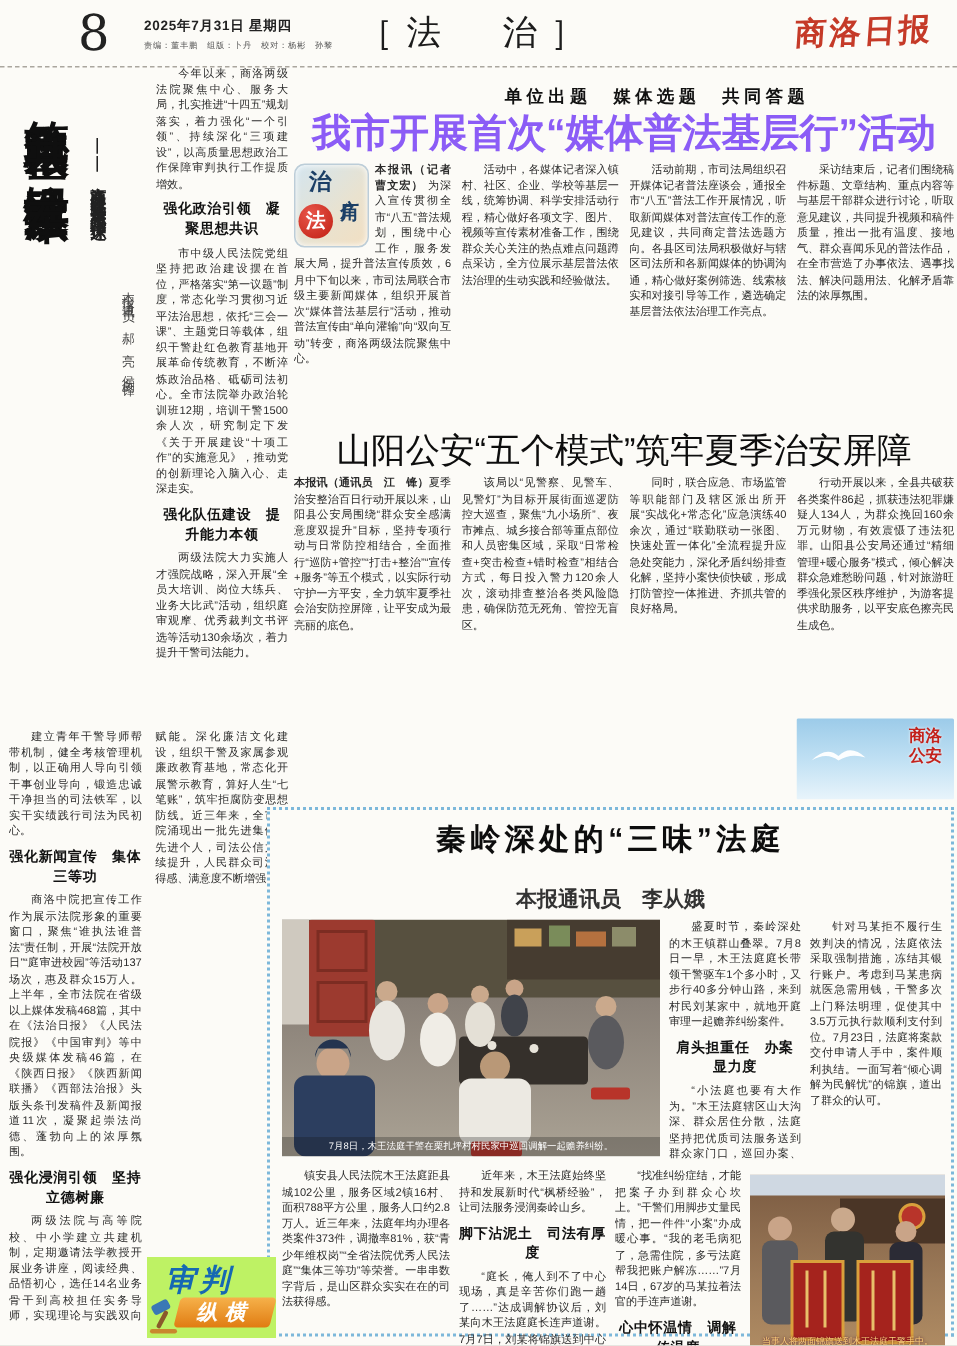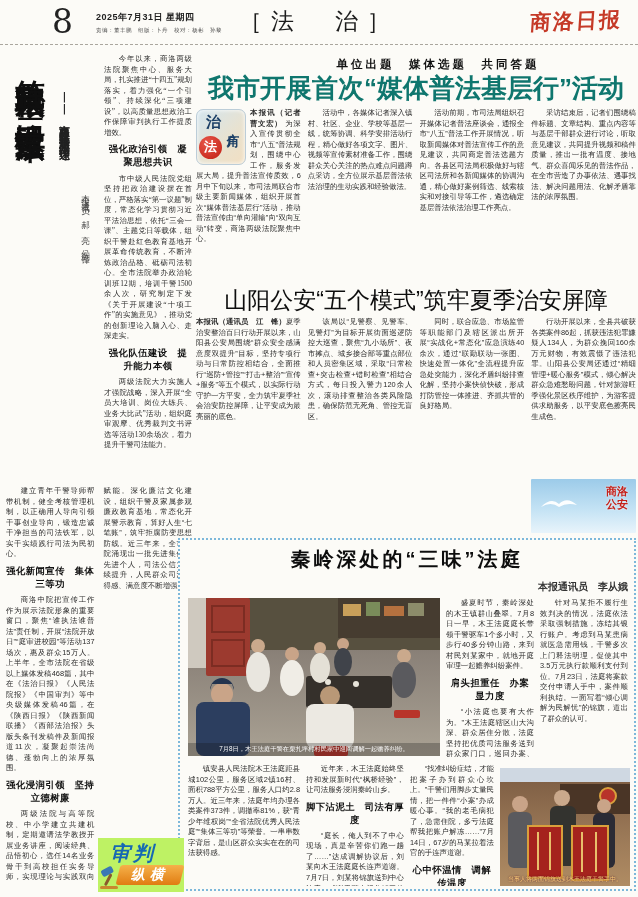--- a/index.html
+++ b/index.html
@@ -22,37 +22,37 @@
   .bt p{margin:0 0 1px;text-indent:2em;}
   .sub{font-size:9.3px;font-weight:900;text-align:center;letter-spacing:.5px;margin:5px 0 4px;color:#111;text-indent:0;}
   
   .apol-title{position:absolute;left:10px;top:56px;height:428px;width:40px;
               writing-mode:vertical-rl;font-size:30px;font-weight:900;color:#0f0f0f;
               letter-spacing:2px;line-height:40px;}
   .apol-sub{position:absolute;left:56px;top:92px;height:330px;width:16px;writing-mode:vertical-rl;
             font-size:10.5px;font-weight:700;color:#222;letter-spacing:1.5px;}
   .apol-by{position:absolute;left:80px;top:188px;height:180px;width:12px;writing-mode:vertical-rl;
            font-size:8.5px;color:#444;letter-spacing:3px;}
-  .apol-col1{position:absolute;left:104px;top:54px;width:88px;height:428px;overflow:hidden;font-family:Liberation Serif, serif;}
+  .apol-col1{position:absolute;left:104px;top:44px;width:88px;height:428px;overflow:hidden;}
   .apol-lower{position:absolute;left:6px;top:486px;width:186px;height:404px;overflow:hidden;
               column-count:2;column-gap:9px;column-fill:auto;}
   
   .trib-logo{position:absolute;left:98px;top:838px;width:86px;height:54px;background:#bef264;z-index:5;}
   .trib-top{position:absolute;left:12px;top:2px;font-size:20px;font-weight:900;color:#1668b3;
             font-style:italic;letter-spacing:3px;}
   .trib-band{position:absolute;left:20px;top:27px;width:64px;height:20px;transform:skewX(-14deg);
              background:linear-gradient(180deg,#f6b14a,#e07c12);border-radius:3px;
              display:flex;align-items:center;justify-content:center;}
   .trib-band span{font-size:14px;font-weight:900;color:#fff;font-style:italic;letter-spacing:5px;transform:skewX(14deg);}
   .trib-gavel{position:absolute;left:0;top:26px;}
   
   .amedia-kicker{position:absolute;left:240px;top:57px;width:396px;text-align:center;
                  font-size:11.5px;font-weight:900;letter-spacing:3px;color:#111;}
   .amedia-headline{position:absolute;left:196px;top:71px;width:440px;text-align:center;
-                   font-size:26px;font-weight:900;color:#0f766e;white-space:nowrap;}
+                   font-size:26px;font-weight:900;color:#8b5cf6;white-space:nowrap;}
   .amedia-cols{position:absolute;left:196px;top:108px;width:440px;height:170px;display:flex;gap:7px;}
   .amedia-cols .c{flex:1;overflow:hidden;}
   .lead-b{font-weight:900;}
   
   .fz-badge{float:left;width:48px;height:54px;margin:1px 4px 2px 0;position:relative;border-radius:7px;
             background:linear-gradient(135deg,#d3e5ef 0%,#e9e2cf 60%,#f2dfc2 100%);
             border:1px solid #bccdd8;box-shadow:inset 0 0 4px #fff;}
   .fz-zhi{position:absolute;left:9px;top:1px;font-size:15px;font-weight:900;color:#1b3f66;}
   .fz-circle{position:absolute;left:2px;bottom:5px;width:23px;height:23px;border-radius:50%;
              background:radial-gradient(circle at 35% 30%,#e8564a,#c01e12);display:flex;align-items:center;justify-content:center;}
@@ -67,21 +67,21 @@
   .ashan-cols .c .bt{flex:1;overflow:hidden;}
   .sl-photo{position:relative;width:100%;height:54px;margin-top:2px;overflow:hidden;border-radius:1px;
             background:linear-gradient(180deg,#9ccbe9 0%,#c3e2f4 55%,#e8f4fb 100%);}
   .sl-bird{position:absolute;left:8px;top:16px;width:40px;height:16px;}
   .sl-label{position:absolute;right:4px;top:6px;width:30px;text-align:center;font-size:11px;line-height:1.2;
             font-weight:900;color:#c3221c;text-shadow:0 0 2px #fff;}
   
   .acourt{position:absolute;left:178px;top:538px;width:458px;height:353px;box-sizing:border-box;
           border:2px dotted #7db8da;padding:5px 6px;background:#fcfbf7;}
   .acourt-headline{text-align:center;font-size:20px;font-weight:900;letter-spacing:3px;color:#0d0d0d;margin-top:1px;}
-  .acourt-byline{text-align:right;font-size:10px;font-weight:700;color:#333;margin:7px 0 2px;}
+  .acourt-byline{text-align:center;font-size:14px;font-weight:700;color:#333;margin:18px 0 2px;}
   .acourt-content{position:relative;height:292px;}
   .ph1{position:absolute;left:2px;top:2px;width:252px;height:158px;overflow:hidden;}
   .ph1 svg{display:block;}
   .ph1-cap{position:absolute;left:0;bottom:0;width:252px;padding:2px 4px;box-sizing:border-box;
            font-size:6.3px;color:#fff;background:rgba(20,20,20,.28);text-align:center;}
   .colR1{position:absolute;left:260px;top:2px;width:88px;height:160px;overflow:hidden;}
   .colR2{position:absolute;left:354px;top:2px;width:88px;height:160px;overflow:hidden;}
   .colA{position:absolute;left:2px;top:168px;width:112px;height:122px;overflow:hidden;}
   .colB{position:absolute;left:120px;top:168px;width:98px;height:122px;overflow:hidden;}
   .colC{position:absolute;left:224px;top:168px;width:84px;height:122px;overflow:hidden;}

